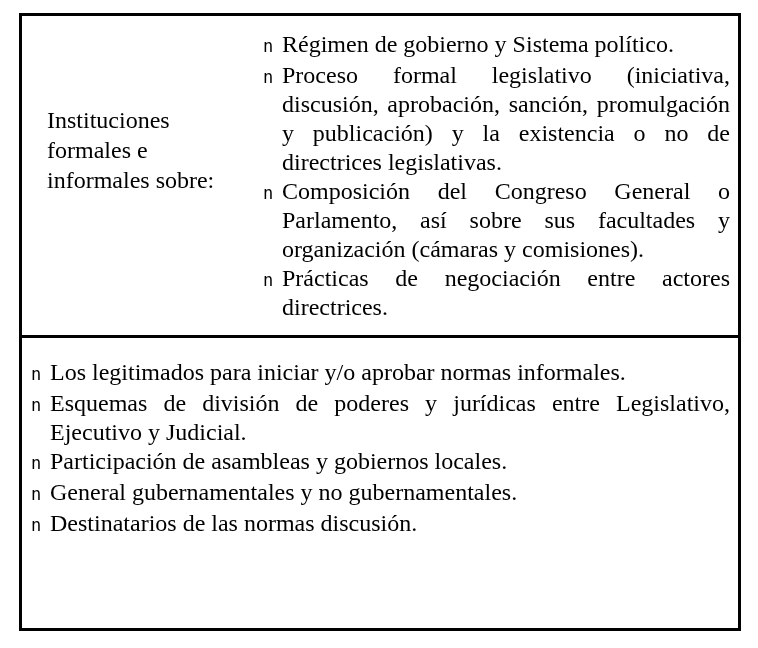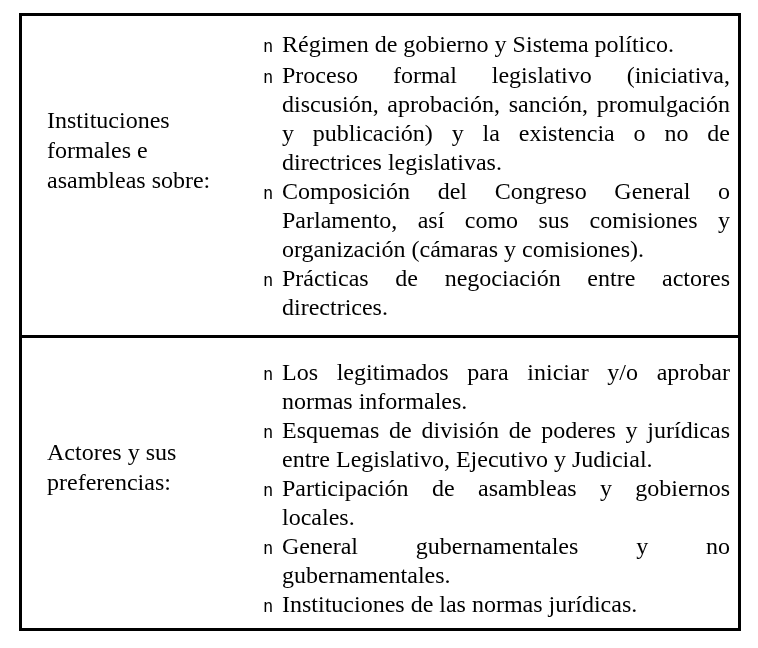--- a/index.html
+++ b/index.html
@@ -93,68 +93,65 @@
   }
 </style>
 </head>
 <body>
 
 <div class="page">
   <div class="comparison-table">
 
     <div class="trow row-1">
       <div class="cell-label">
-        <div class="label-text">Instituciones formales e asambleas sobre:</div>
+        <div class="label-text">Instituciones formales e informales sobre:</div>
       </div>
       <div class="cell-items">
         <ul class="bullet-list">
           <li class="bullet-item">
             <span class="bullet-glyph">n</span>
             <span class="item-text">Régimen de gobierno y Sistema político.</span>
           </li>
           <li class="bullet-item">
             <span class="bullet-glyph">n</span>
             <span class="item-text">Proceso formal legislativo (iniciativa, discusión, aprobación, sanción, promulgación y publicación) y la existencia o no de directrices legislativas.</span>
           </li>
           <li class="bullet-item">
             <span class="bullet-glyph">n</span>
-            <span class="item-text">Composición del Congreso General o Parlamento, así como sus comisiones y organización (cámaras y comisiones).</span>
+            <span class="item-text">Composición del Congreso General o Parlamento, así sobre sus facultades y organización (cámaras y comisiones).</span>
           </li>
           <li class="bullet-item">
             <span class="bullet-glyph">n</span>
             <span class="item-text">Prácticas de negociación entre actores directrices.</span>
           </li>
         </ul>
       </div>
     </div>
 
     <div class="trow row-2">
-      <div class="cell-label">
-        <div class="label-text">Actores y sus preferencias:</div>
-      </div>
       <div class="cell-items">
         <ul class="bullet-list">
           <li class="bullet-item">
             <span class="bullet-glyph">n</span>
             <span class="item-text">Los legitimados para iniciar y/o aprobar normas informales.</span>
           </li>
           <li class="bullet-item">
             <span class="bullet-glyph">n</span>
             <span class="item-text">Esquemas de división de poderes y jurídicas entre Legislativo, Ejecutivo y Judicial.</span>
           </li>
           <li class="bullet-item">
             <span class="bullet-glyph">n</span>
             <span class="item-text">Participación de asambleas y gobiernos locales.</span>
           </li>
           <li class="bullet-item">
             <span class="bullet-glyph">n</span>
             <span class="item-text">General gubernamentales y no gubernamentales.</span>
           </li>
           <li class="bullet-item">
             <span class="bullet-glyph">n</span>
-            <span class="item-text">Instituciones de las normas jurídicas.</span>
+            <span class="item-text">Destinatarios de las normas discusión.</span>
           </li>
         </ul>
       </div>
     </div>
 
   </div>
 </div>
 
 </body></html>

